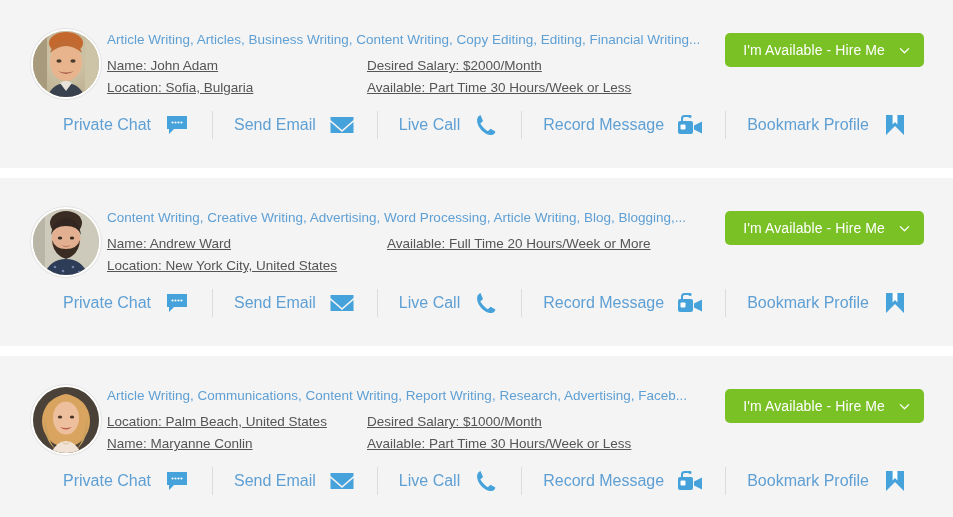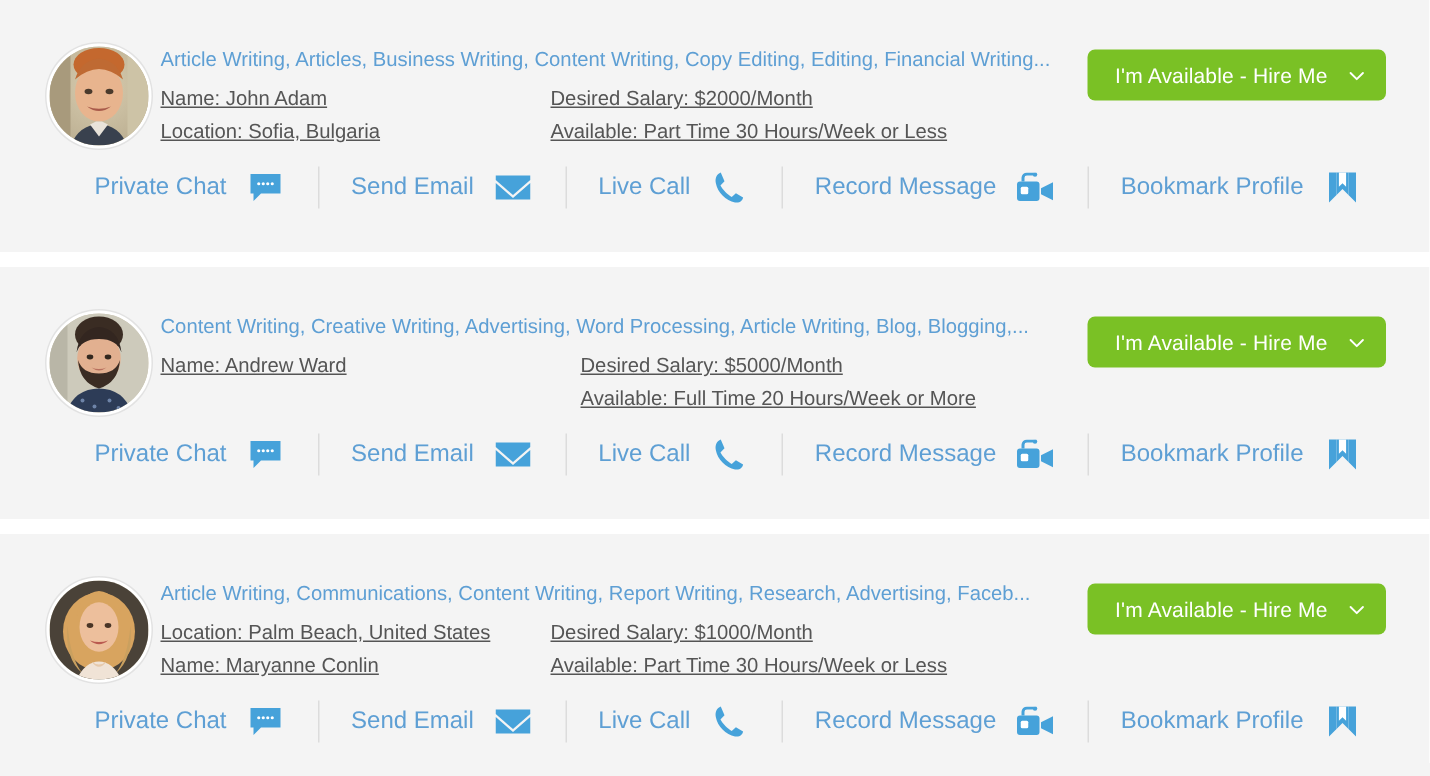--- a/index.html
+++ b/index.html
@@ -273,23 +273,23 @@
             <circle cx="40" cy="58" r="1.3" fill="#6e84a8"></circle>
             <circle cx="46" cy="63" r="1.3" fill="#6e84a8"></circle>
           </svg>
         </div>
       </div>
       <div class="card-body">
         <div class="skills-line">Content Writing, Creative Writing, Advertising, Word Processing, Article Writing, Blog, Blogging,...</div>
         <div class="info-grid">
           <div class="info-col-left col-w-b">
             <div class="info-row">Name: Andrew Ward</div>
+            <div class="info-row">Location: New York City, United States</div>
           </div>
           <div class="info-col-right">
-            <div class="info-row">Desired Salary: $5000/Month</div>
             <div class="info-row">Available: Full Time 20 Hours/Week or More</div>
           </div>
         </div>
       </div>
       <div class="hire-wrap">
         <button class="hire-btn">
           <span class="label">I'm Available - Hire Me</span>
           <span class="chev">
             <svg viewBox="0 0 12 12" xmlns="http://www.w3.org/2000/svg">
                 <path d="M1.5 4 L6 8.5 L10.5 4" fill="none" stroke="#ffffff" stroke-width="1.4" stroke-linecap="round" stroke-linejoin="round"></path>

